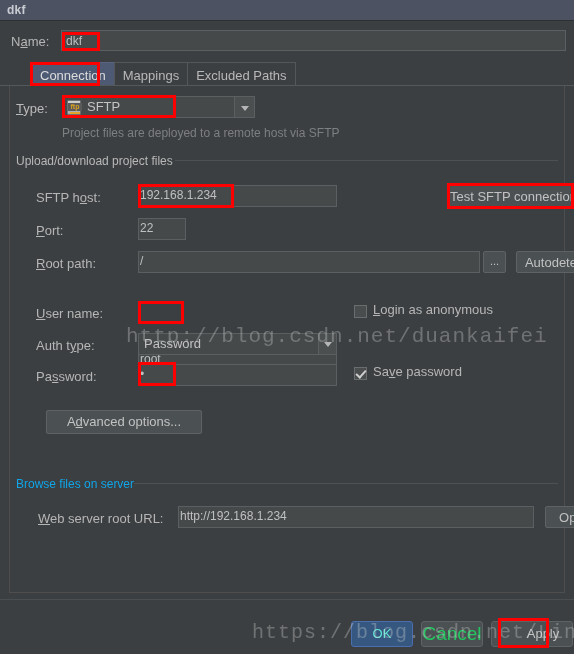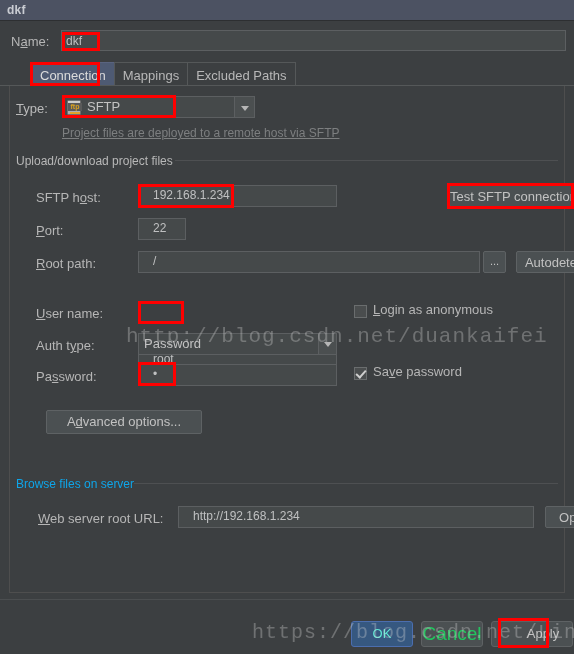--- a/index.html
+++ b/index.html
@@ -130,38 +130,38 @@
   }
   .type-arrow .caret {
     position: absolute; left: 6px; top: 9px;
     width: 0; height: 0;
     border-left: 4px solid transparent;
     border-right: 4px solid transparent;
     border-top: 5px solid #b6b6b6;
   }
   .type-hint {
     position: absolute; left: 62px; top: 126px;
-    font-size: 12px; color: #7d7f80; text-decoration: underline;
+    font-size: 12px; color: #7d7f80;
   }
 
   
   .group1-label { position: absolute; left: 16px; top: 154px; font-size: 12px; color: #b8b8b8; }
   .group1-line {
     position: absolute; left: 175px; top: 160px;
     width: 383px; height: 1px; background: #4e5052;
   }
 
   .row-label { position: absolute; font-size: 13px; color: #b6b6b6; }
   .field {
     position: absolute;
     background: #45494a;
     border: 1px solid #5c5f61;
     color: #bfc0c1;
     font-size: 12px;
-    padding-left: 14px;
+    padding-left: 1px;
     line-height: 19px;
   }
   .btn {
     position: absolute;
     background: #4b5052;
     border: 1px solid #5e6264;
     border-radius: 2px;
     color: #c2c2c2;
     font-size: 13px;
     text-align: center;

